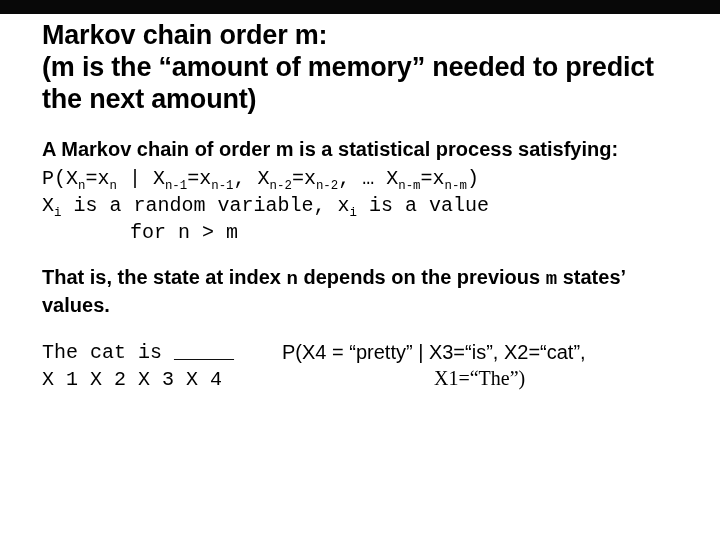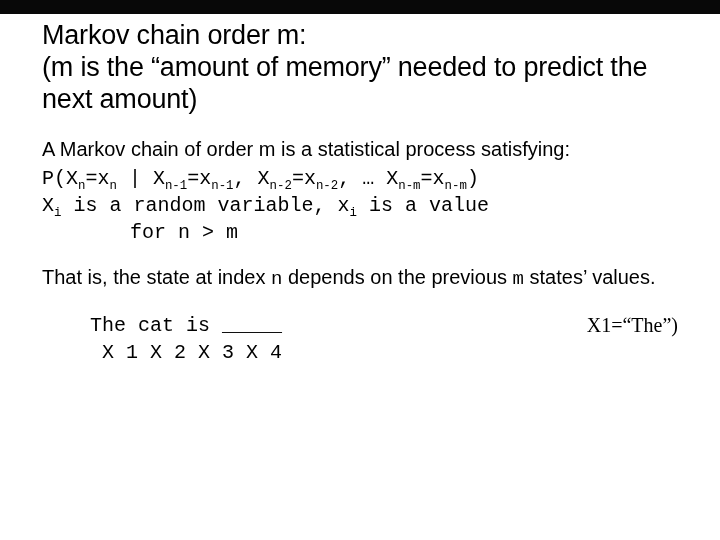--- a/index.html
+++ b/index.html
@@ -1,27 +1,27 @@
 <!DOCTYPE html>
 <html><head>
 <meta charset="utf-8">
 <style>
   * { margin: 0; padding: 0; box-sizing: border-box; }
   html, body { width: 720px; height: 540px; background: #ffffff; font-family: Arial, Helvetica, sans-serif; color: #000; }
   .slide { width: 720px; height: 540px; padding: 18px 42px 0 42px; position: relative; }
   .topbar { position: absolute; top: 0; left: 0; width: 720px; height: 14px; background: #080808; }
-  .title { font-size: 27px; line-height: 1.18; font-weight: 400; letter-spacing: -0.2px; margin-top: 2px; }
+  .title { font-size: 27px; line-height: 1.18; font-weight: 700; letter-spacing: -0.2px; margin-top: 2px; }
   .body { margin-top: 20px; font-size: 20px; line-height: 1.35; }
-  .para { margin-bottom: 2px; }
+  .para { margin-bottom: 2px; font-weight: bold; }
   .mono { font-family: Liberation Mono, monospace; font-size: 20px; line-height: 1.35; }
   .mono-sm { font-family: "Courier New", Courier, monospace; font-size: 19px; }
   .indent { padding-left: 88px; }
   sub { font-size: 0.62em; vertical-align: sub; line-height: 0; }
   .gap { height: 18px; }
-  .row { display: flex; align-items: flex-start; text-align: right; }
+  .row { display: flex; align-items: flex-start; }
   .col-left { width: 240px; }
   .col-right { flex: 1; font-size: 20px; line-height: 1.3; }
   .col-right .l2 { padding-left: 152px; font-family: Liberation Serif, serif; }
 </style>
 </head>
 <body>
 
 <div class="slide">
   <div class="topbar"></div>
 
@@ -51,18 +51,19 @@
     </div>
 
     <div class="gap"></div>
 
     <div class="row">
       <div class="col-left mono">
         <div>The cat is _____</div>
         <div>X 1  X 2  X 3 X 4</div>
       </div>
       <div class="col-right">
+        <div>P(X4 = “pretty” | X3=“is”, X2=“cat”,</div>
         <div class="l2">X1=“The”)</div>
       </div>
     </div>
 
   </div>
 </div>
 
 </body></html>

